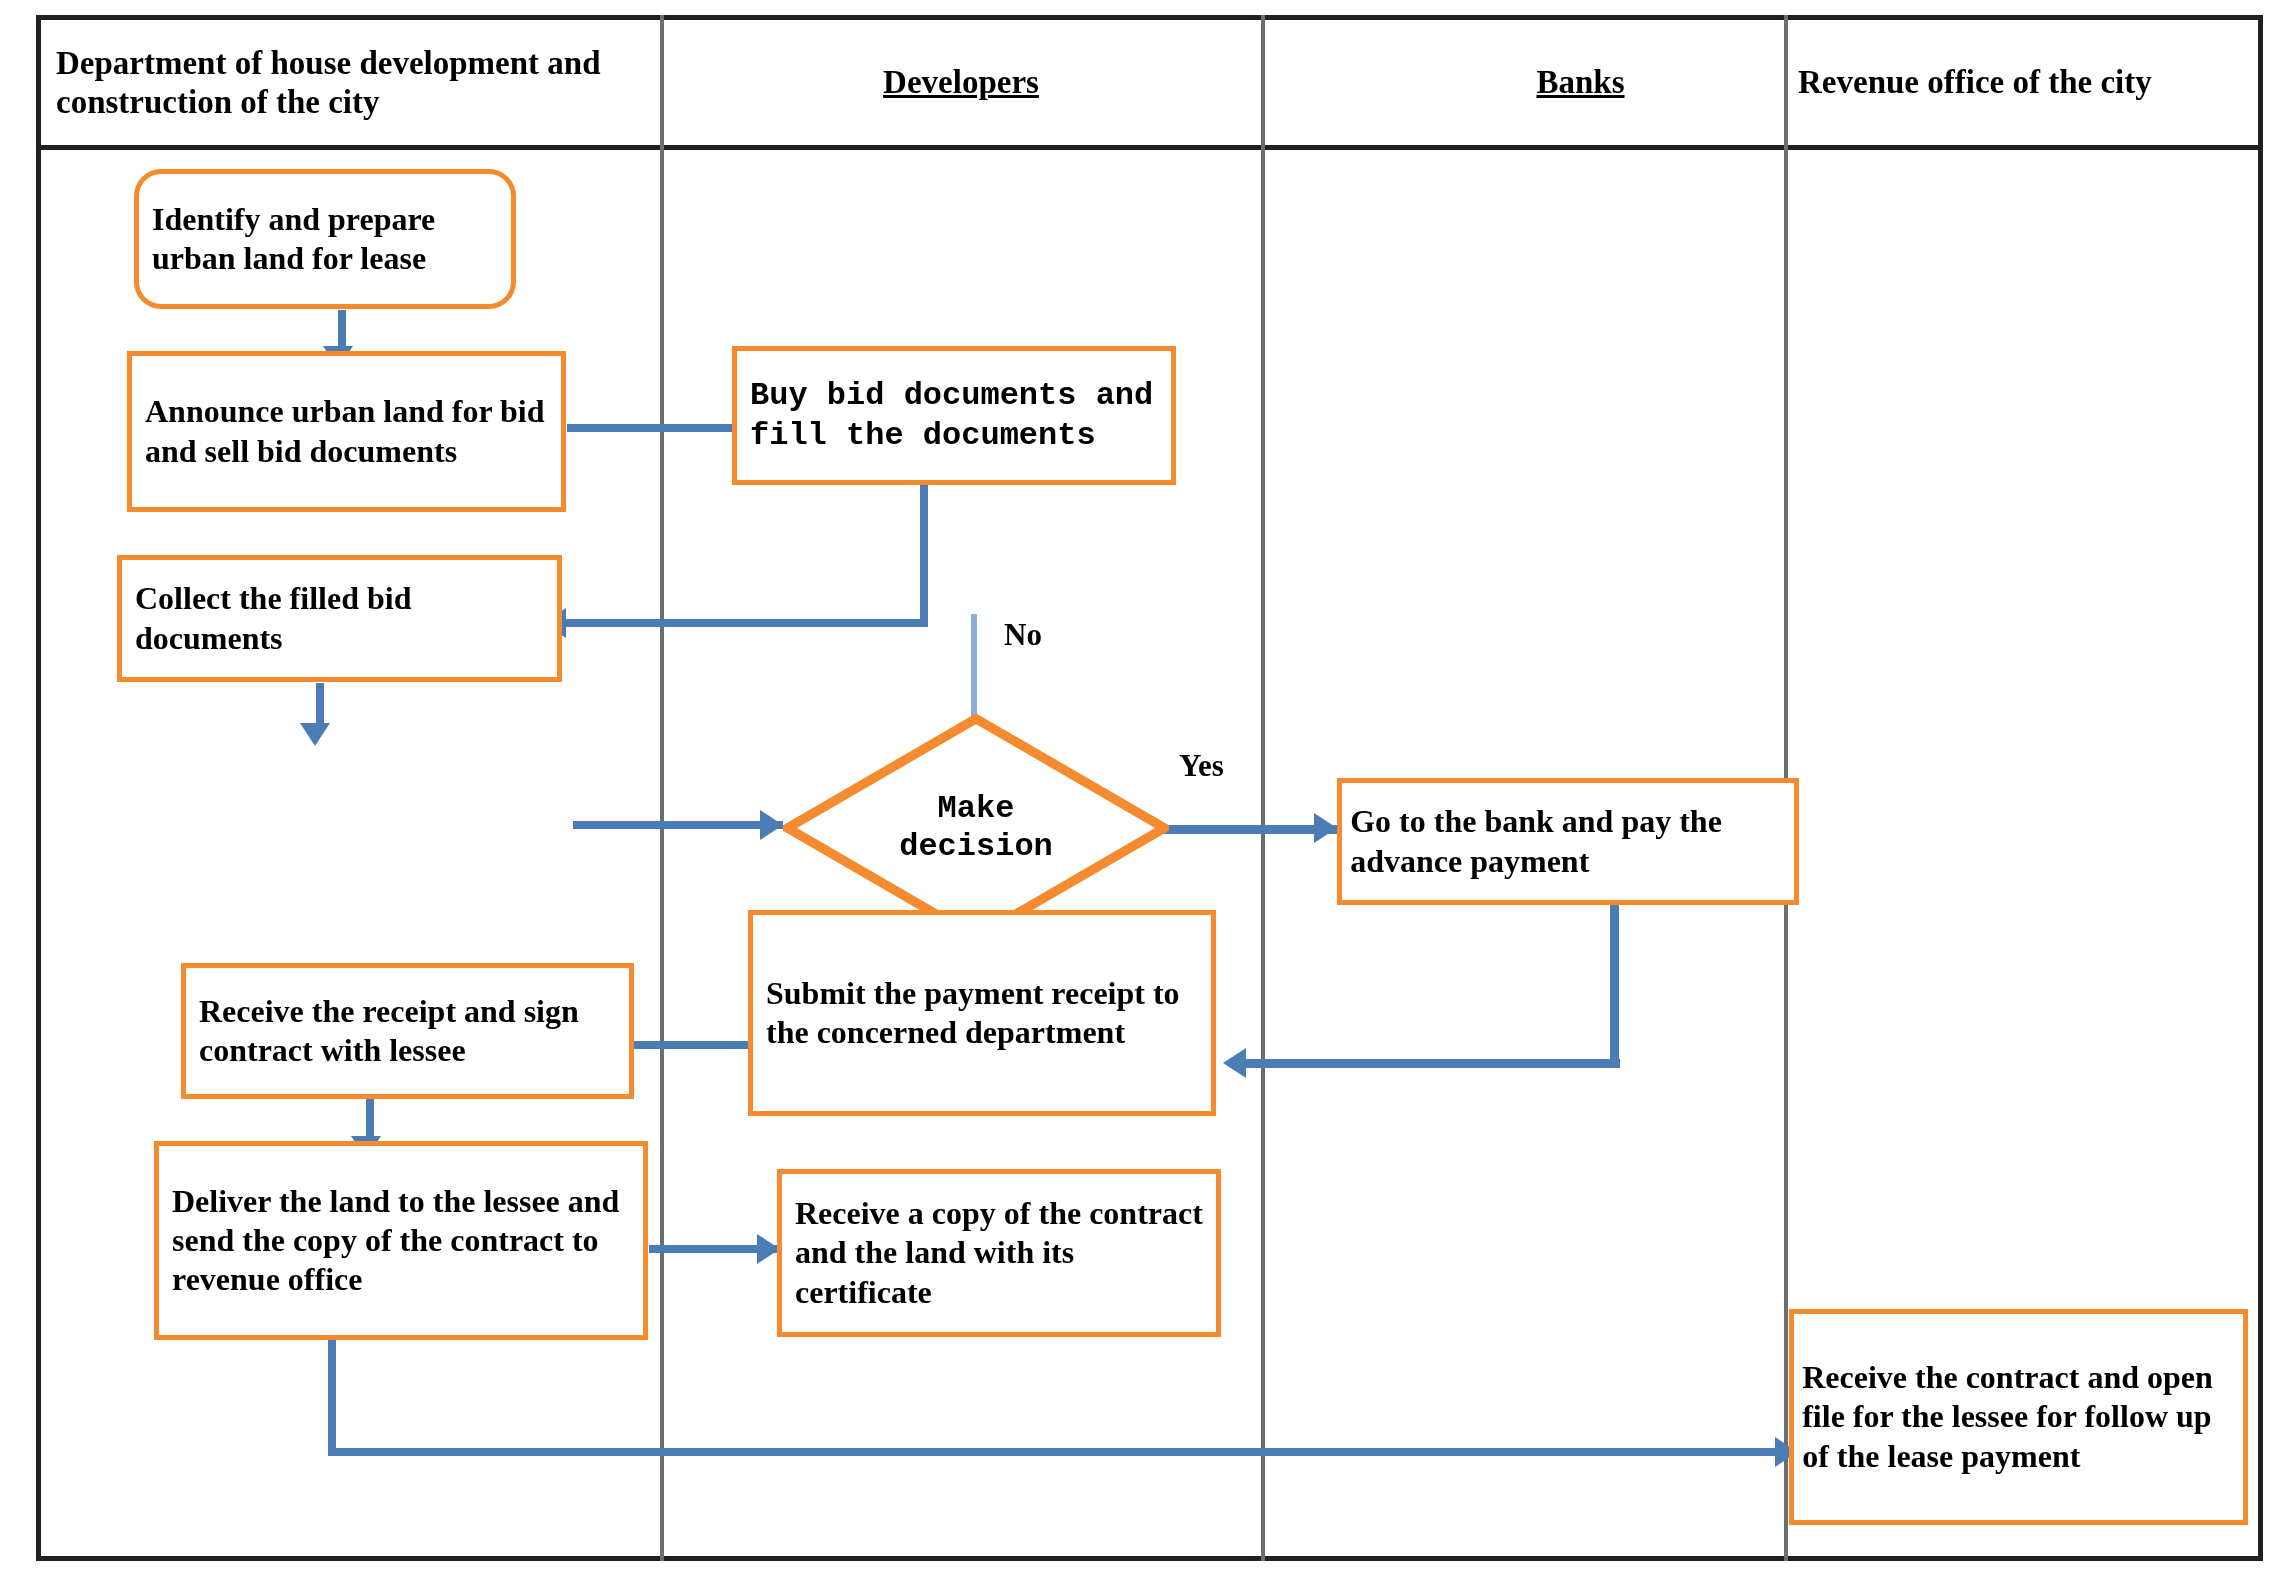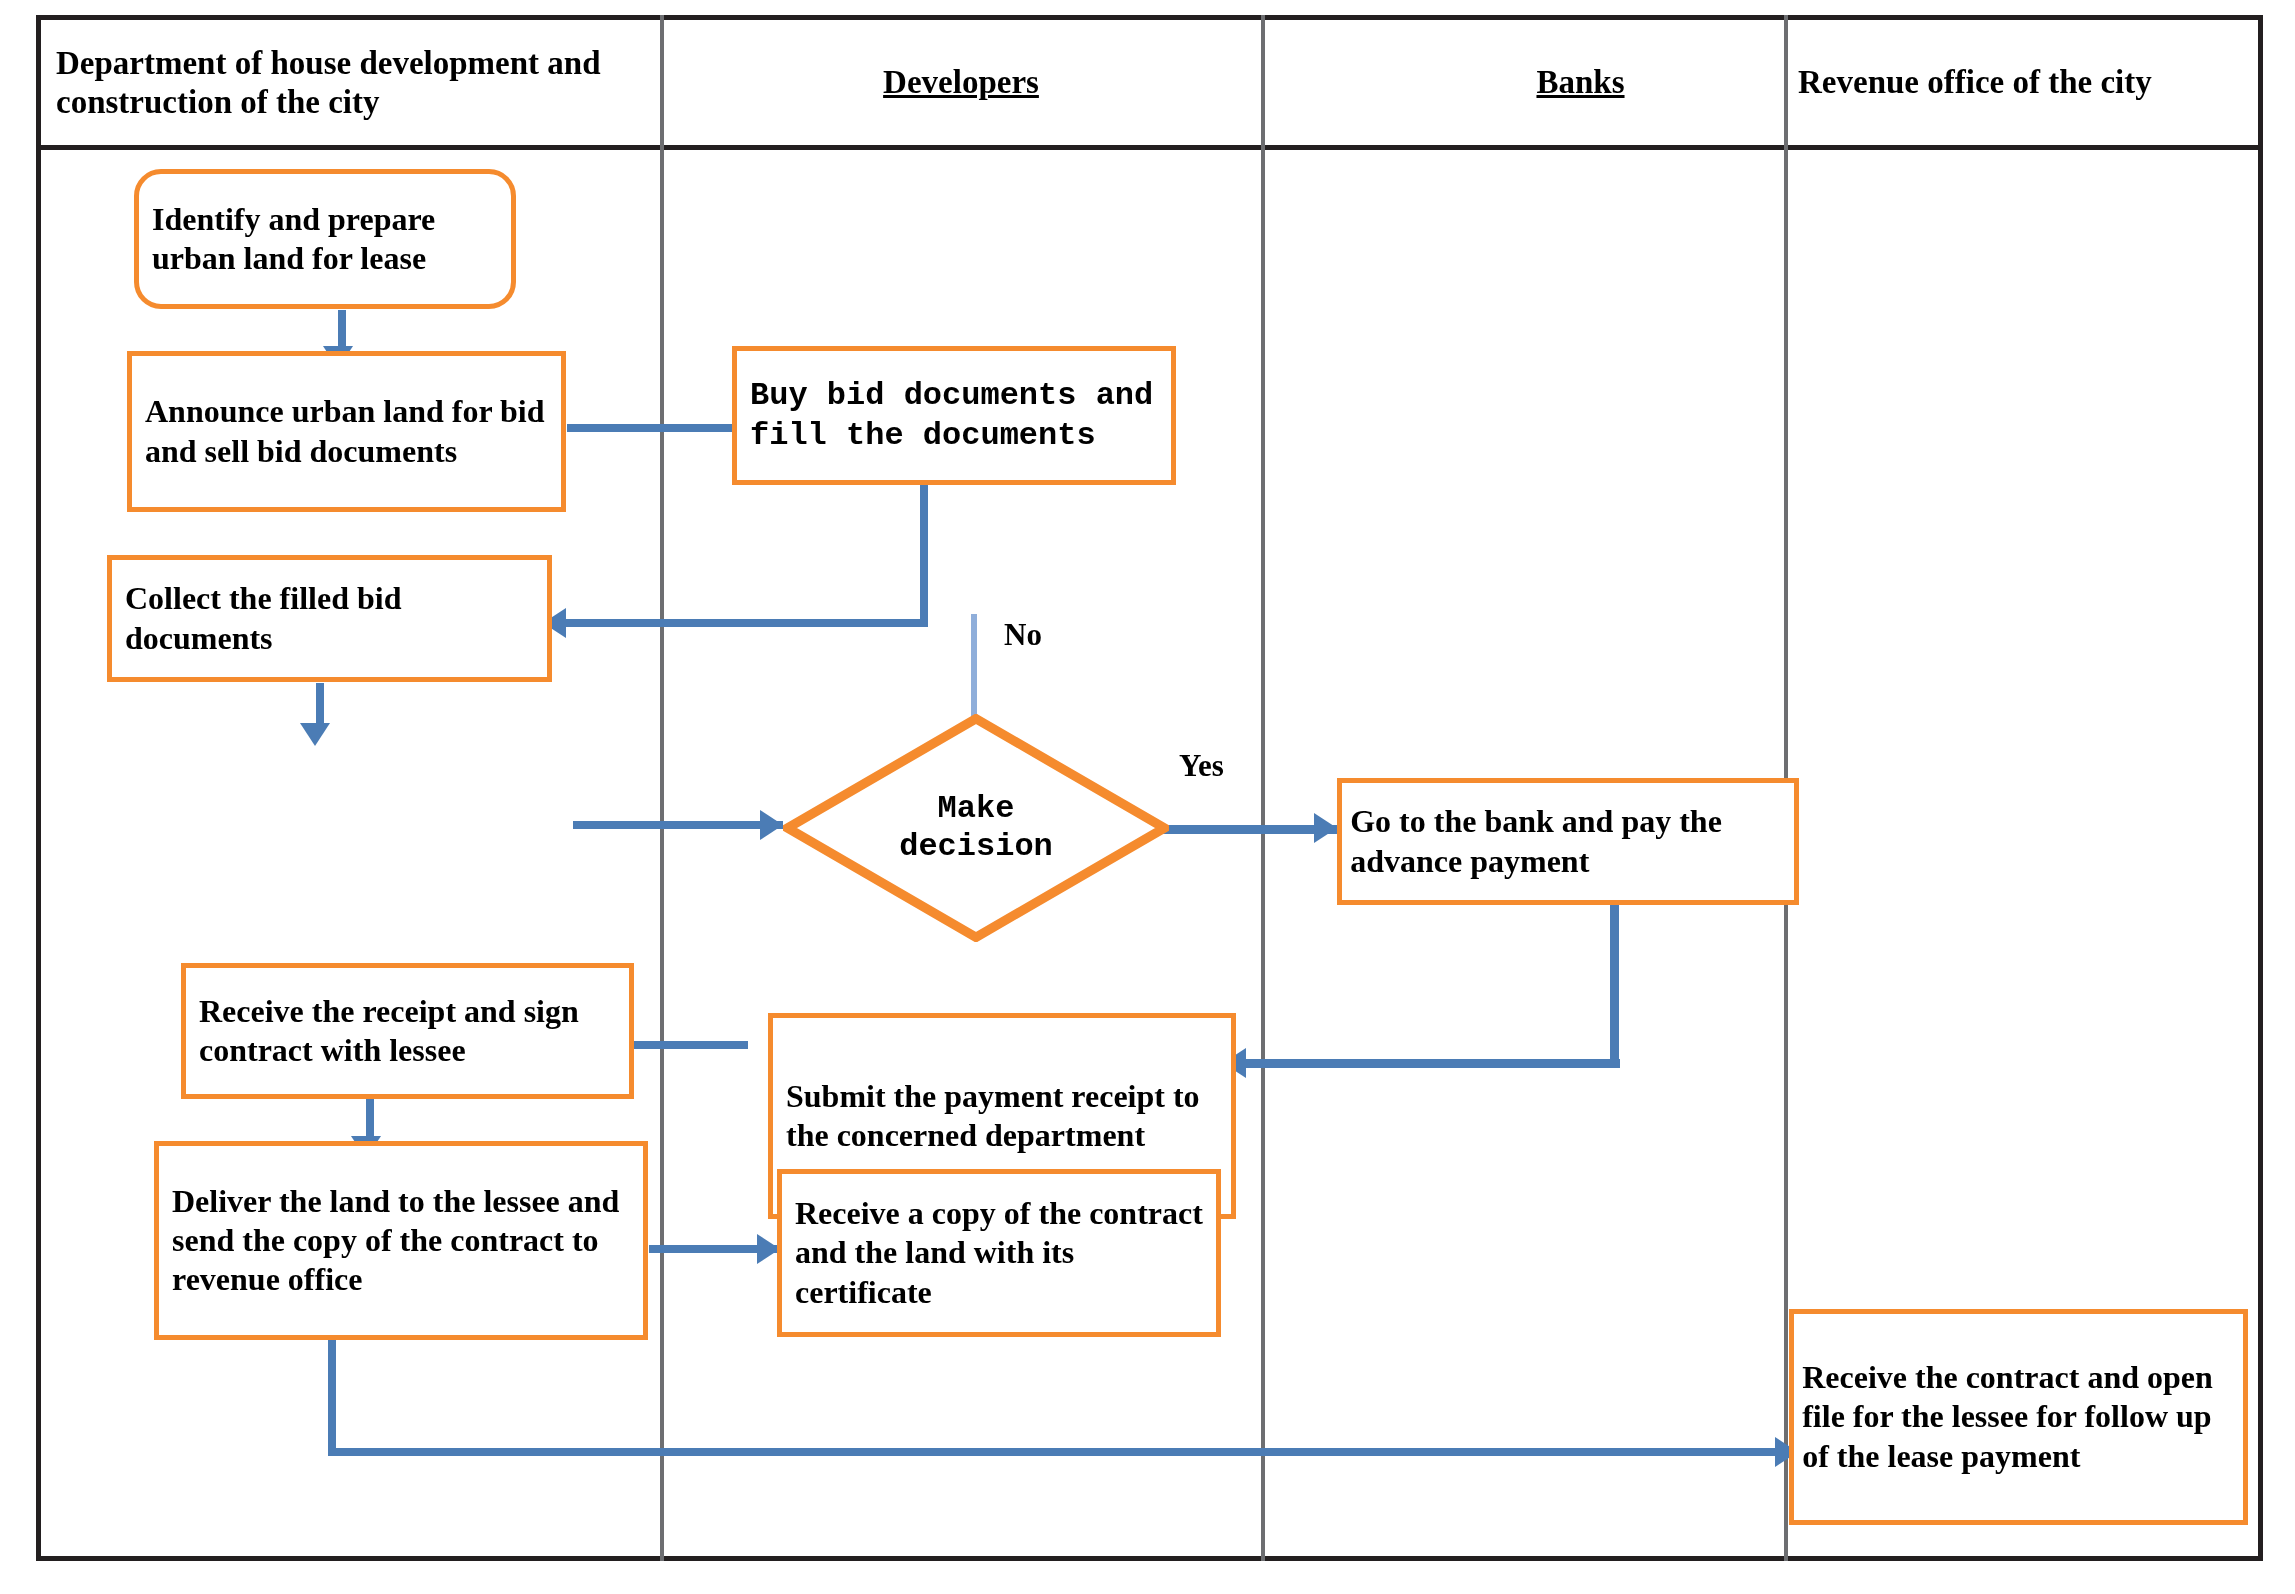--- a/index.html
+++ b/index.html
@@ -95,21 +95,21 @@
   <div class="arrow right" style="left:1775px;top:1437px;"></div>
 
   <div class="node rounded" style="left:134px;top:169px;width:382px;height:140px;">
     <span class="txt">Identify and prepare urban land for lease</span>
   </div>
 
   <div class="node" style="left:127px;top:351px;width:439px;height:161px;">
     <span class="txt">Announce urban land for bid and sell bid documents</span>
   </div>
 
-  <div class="node" style="left:107px;top:555px;width:445px;height:127px;">
+  <div class="node" style="left:117px;top:555px;width:445px;height:127px;">
     <span class="txt">Collect the filled bid documents</span>
   </div>
 
 
   <div class="node" style="left:150px;top:963px;width:453px;height:136px;margin-left:31px;">
     <span class="txt">Receive the receipt and sign contract with lessee</span>
   </div>
 
   <div class="node" style="left:154px;top:1141px;width:494px;height:199px;">
     <span class="txt">Deliver the land to the lessee and send the copy of the contract to revenue office</span>
@@ -122,21 +122,21 @@
   <div class="diamond" style="left:783px;top:714px;width:386px;height:228px;font-family:Liberation Mono, monospace;">
     <svg width="386" height="228" viewBox="0 0 660 390">
       <polygon points="330,8 652,195 330,382 8,195" fill="#ffffff" stroke="#F58B2E" stroke-width="16"></polygon>
     </svg>
     <div class="dtxt">
         <div>Make</div>
         <div>decision</div>
       </div>
   </div>
 
-  <div class="node" style="left:748px;top:1013px;width:468px;height:206px;margin-left:20px;">
+  <div class="node" style="left:748px;top:910px;width:468px;height:206px;">
     <span class="txt">Submit the payment receipt to the concerned department</span>
   </div>
 
   <div class="node" style="left:777px;top:1169px;width:444px;height:168px;">
     <span class="txt">Receive a copy of the contract and the land with its certificate</span>
   </div>
 
   <div class="node" style="left:1337px;top:778px;width:462px;height:127px;padding-left:8.2px;">
     <span class="txt">Go to the bank and pay the advance payment</span>
   </div>

